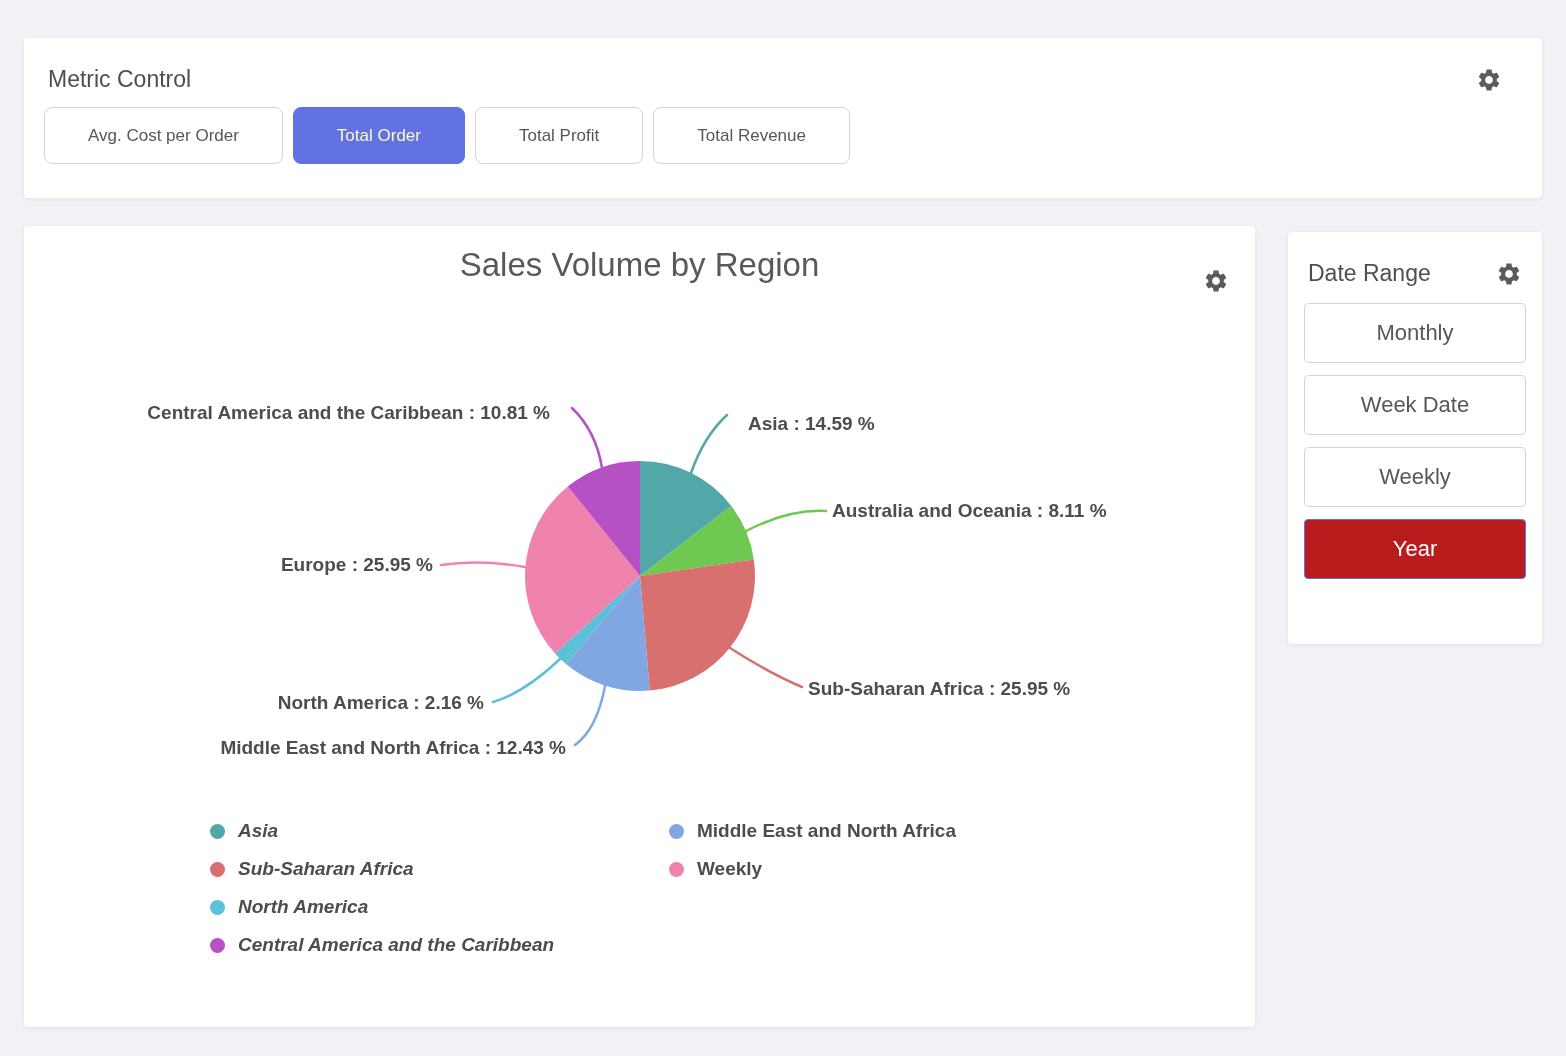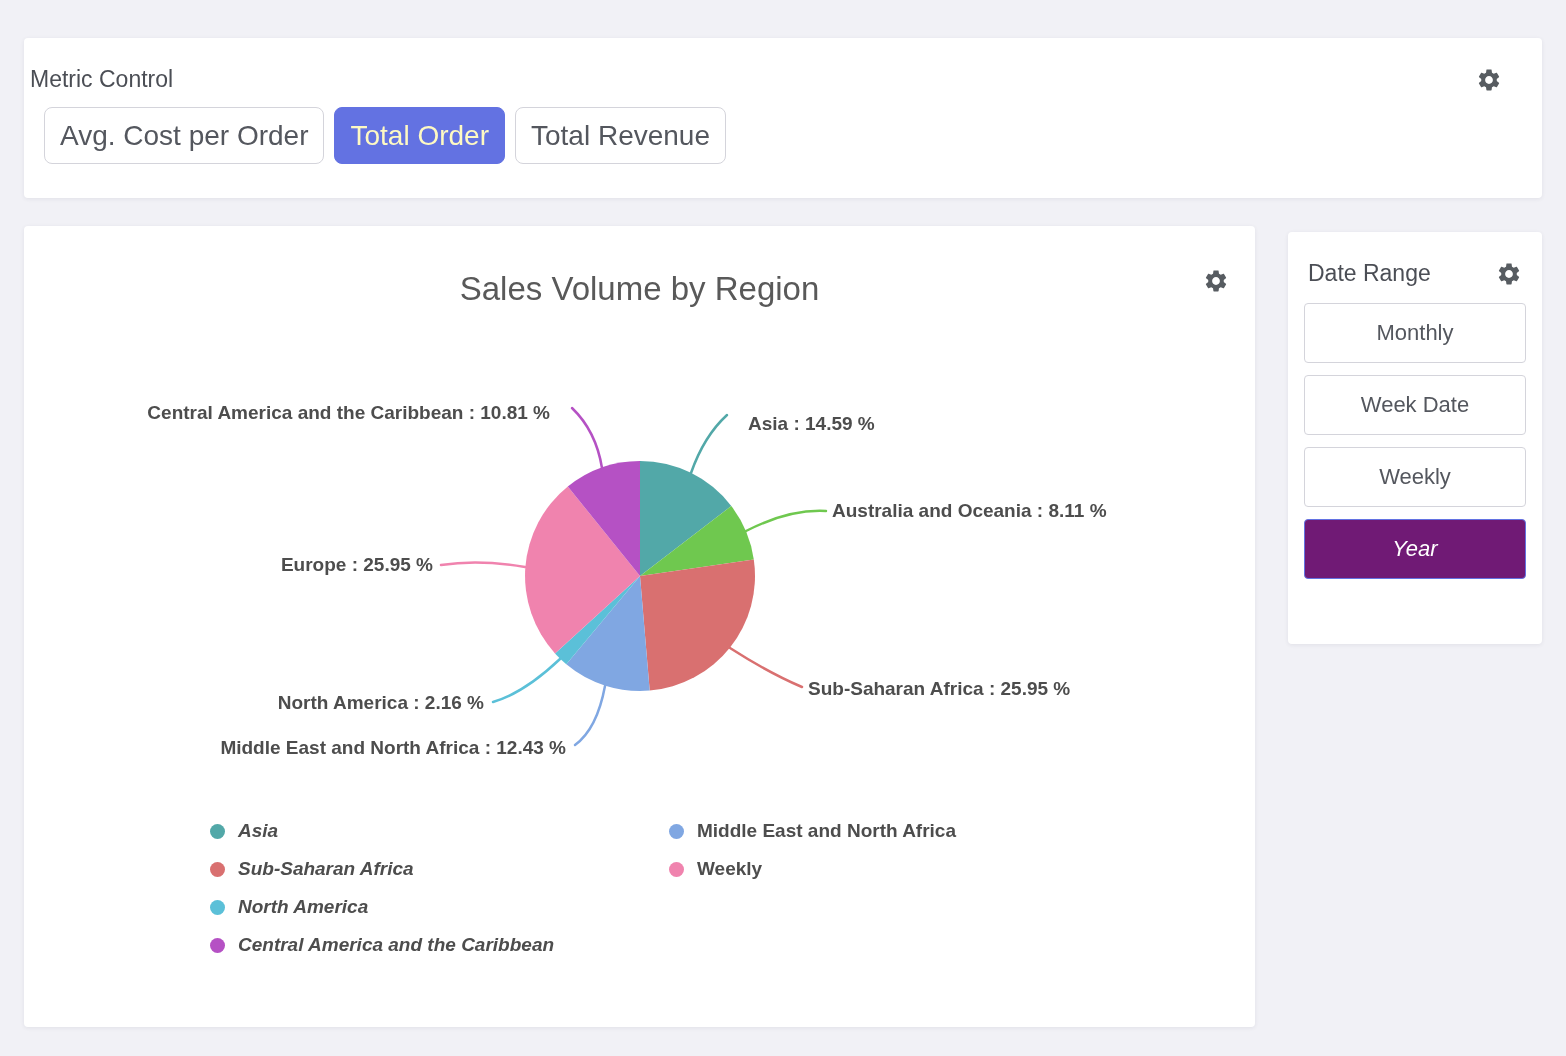--- a/index.html
+++ b/index.html
@@ -12,34 +12,34 @@
   }
   .page { position:relative; width:1566px; height:1056px; }
   .panel {
     position:absolute; background:#ffffff; border-radius:4px;
     box-shadow:0 1px 4px rgba(40,40,60,0.08);
   }
   
   .metric-panel { left:24px; top:38px; width:1518px; height:160px; }
   .panel-head {
     display:flex; align-items:flex-end; justify-content:space-between;
-    padding:28px 40px 0 6px;
+    padding:28px 40px 0 24px;
   }
   .panel-title { font-size:23px; color:#4b4e55; }
   .pill-row { display:flex; gap:10px; padding:14px 20px 0 20px; }
   .pill {
-    height:57px; padding:0 15px; font-size:28px; color:#54575e;
+    height:57px; padding:0 43px; font-size:17px; color:#54575e;
     background:#fff; border:1px solid #d4d4db; border-radius:8px;
     font-family:"Liberation Sans", sans-serif; cursor:pointer; white-space:nowrap;
   }
   .pill.active { background:#6372e2; border-color:#6372e2; color:#fef9c3; }
   
   .chart-panel { left:24px; top:226px; width:1231px; height:801px; }
   .chart-title {
-    margin-top:44px; text-align:center; font-size:33px; color:#595959;
+    margin-top:20px; text-align:center; font-size:33px; color:#595959;
   }
   .chart-gear { position:absolute; right:26px; top:42px; }
   .chart-svg { position:absolute; left:0; top:115px; }
   
   .legend-col { position:absolute; top:586px; }
   .legend-col-1 { left:186px;font-style:italic; }
   .legend-col-2 { left:645px; }
   .legend-row { display:flex; align-items:center; height:38px; cursor:pointer; }
   .legend-dot { width:15px; height:15px; border-radius:50%; margin-right:13px; flex:none; }
   .legend-label { font-size:19px; font-weight:bold; color:#4d4d4d; white-space:nowrap; }
@@ -48,39 +48,40 @@
   .range-head {
     display:flex; align-items:center; justify-content:space-between;
     padding:28px 4px 0 4px; margin-bottom:16px;text-align:center;
   }
   .range-btn {
     display:block; width:100%; height:60px; margin-bottom:12px;
     font-size:22px; color:#54575e; background:#fff;
     border:1px solid #d4d4db; border-radius:4px;
     font-family:"Liberation Sans", sans-serif; cursor:pointer;
   }
-  .range-btn.active { background:#701a75; border-color:#6372e2; color:#fff;font-style:italic; }
+  .range-btn.active { background:#b91c1c; border-color:#6372e2; color:#fff; }
   
   .gear { width:26px; height:26px; fill:#575c61; cursor:pointer; }
 </style>
 </head>
 <body>
 
 <div class="page">
 
   <section class="panel metric-panel">
     <div class="panel-head">
       <span class="panel-title">Metric Control</span>
       <svg class="gear" viewBox="0 0 24 24">
         <path d="M19.14,12.94c0.04-0.3,0.06-0.61,0.06-0.94c0-0.32-0.02-0.64-0.07-0.94l2.03-1.58c0.18-0.14,0.23-0.41,0.12-0.61l-1.92-3.32c-0.12-0.22-0.37-0.29-0.59-0.22l-2.39,0.96c-0.5-0.38-1.03-0.7-1.62-0.94L14.4,2.81c-0.04-0.24-0.24-0.41-0.48-0.41h-3.84c-0.24,0-0.43,0.17-0.47,0.41L9.25,5.35C8.66,5.59,8.12,5.92,7.63,6.29L5.24,5.33c-0.22-0.08-0.47,0-0.59,0.22L2.74,8.87C2.62,9.08,2.66,9.34,2.86,9.48l2.03,1.58C4.84,11.36,4.8,11.69,4.8,12s0.02,0.64,0.07,0.94l-2.03,1.58c-0.18,0.14-0.23,0.41-0.12,0.61l1.92,3.32c0.12,0.22,0.37,0.29,0.59,0.22l2.39-0.96c0.5,0.38,1.03,0.7,1.62,0.94l0.36,2.54c0.05,0.24,0.24,0.41,0.48,0.41h3.84c0.24,0,0.44-0.17,0.47-0.41l0.36-2.54c0.59-0.24,1.13-0.56,1.62-0.94l2.39,0.96c0.22,0.08,0.47,0,0.59-0.22l1.92-3.32c0.12-0.22,0.07-0.47-0.12-0.61L19.14,12.94z M12,15.6c-1.98,0-3.6-1.62-3.6-3.6s1.62-3.6,3.6-3.6s3.6,1.62,3.6,3.6S13.98,15.6,12,15.6z"></path>
       </svg>
     </div>
     <div class="pill-row">
         <button class="pill">Avg. Cost per Order</button>
         <button class="pill active">Total Order</button>
+        <button class="pill">Total Profit</button>
         <button class="pill">Total Revenue</button>
       </div>
   </section>
 
   <section class="panel chart-panel">
     <div class="chart-title">Sales Volume by Region</div>
     <svg class="gear chart-gear" viewBox="0 0 24 24">
       <path d="M19.14,12.94c0.04-0.3,0.06-0.61,0.06-0.94c0-0.32-0.02-0.64-0.07-0.94l2.03-1.58c0.18-0.14,0.23-0.41,0.12-0.61l-1.92-3.32c-0.12-0.22-0.37-0.29-0.59-0.22l-2.39,0.96c-0.5-0.38-1.03-0.7-1.62-0.94L14.4,2.81c-0.04-0.24-0.24-0.41-0.48-0.41h-3.84c-0.24,0-0.43,0.17-0.47,0.41L9.25,5.35C8.66,5.59,8.12,5.92,7.63,6.29L5.24,5.33c-0.22-0.08-0.47,0-0.59,0.22L2.74,8.87C2.62,9.08,2.66,9.34,2.86,9.48l2.03,1.58C4.84,11.36,4.8,11.69,4.8,12s0.02,0.64,0.07,0.94l-2.03,1.58c-0.18,0.14-0.23,0.41-0.12,0.61l1.92,3.32c0.12,0.22,0.37,0.29,0.59,0.22l2.39-0.96c0.5,0.38,1.03,0.7,1.62,0.94l0.36,2.54c0.05,0.24,0.24,0.41,0.48,0.41h3.84c0.24,0,0.44-0.17,0.47-0.41l0.36-2.54c0.59-0.24,1.13-0.56,1.62-0.94l2.39,0.96c0.22,0.08,0.47,0,0.59-0.22l1.92-3.32c0.12-0.22,0.07-0.47-0.12-0.61L19.14,12.94z M12,15.6c-1.98,0-3.6-1.62-3.6-3.6s1.62-3.6,3.6-3.6s3.6,1.62,3.6,3.6S13.98,15.6,12,15.6z"></path>
     </svg>
     <svg class="chart-svg" width="1231" height="460" viewBox="0 0 1231 460">

